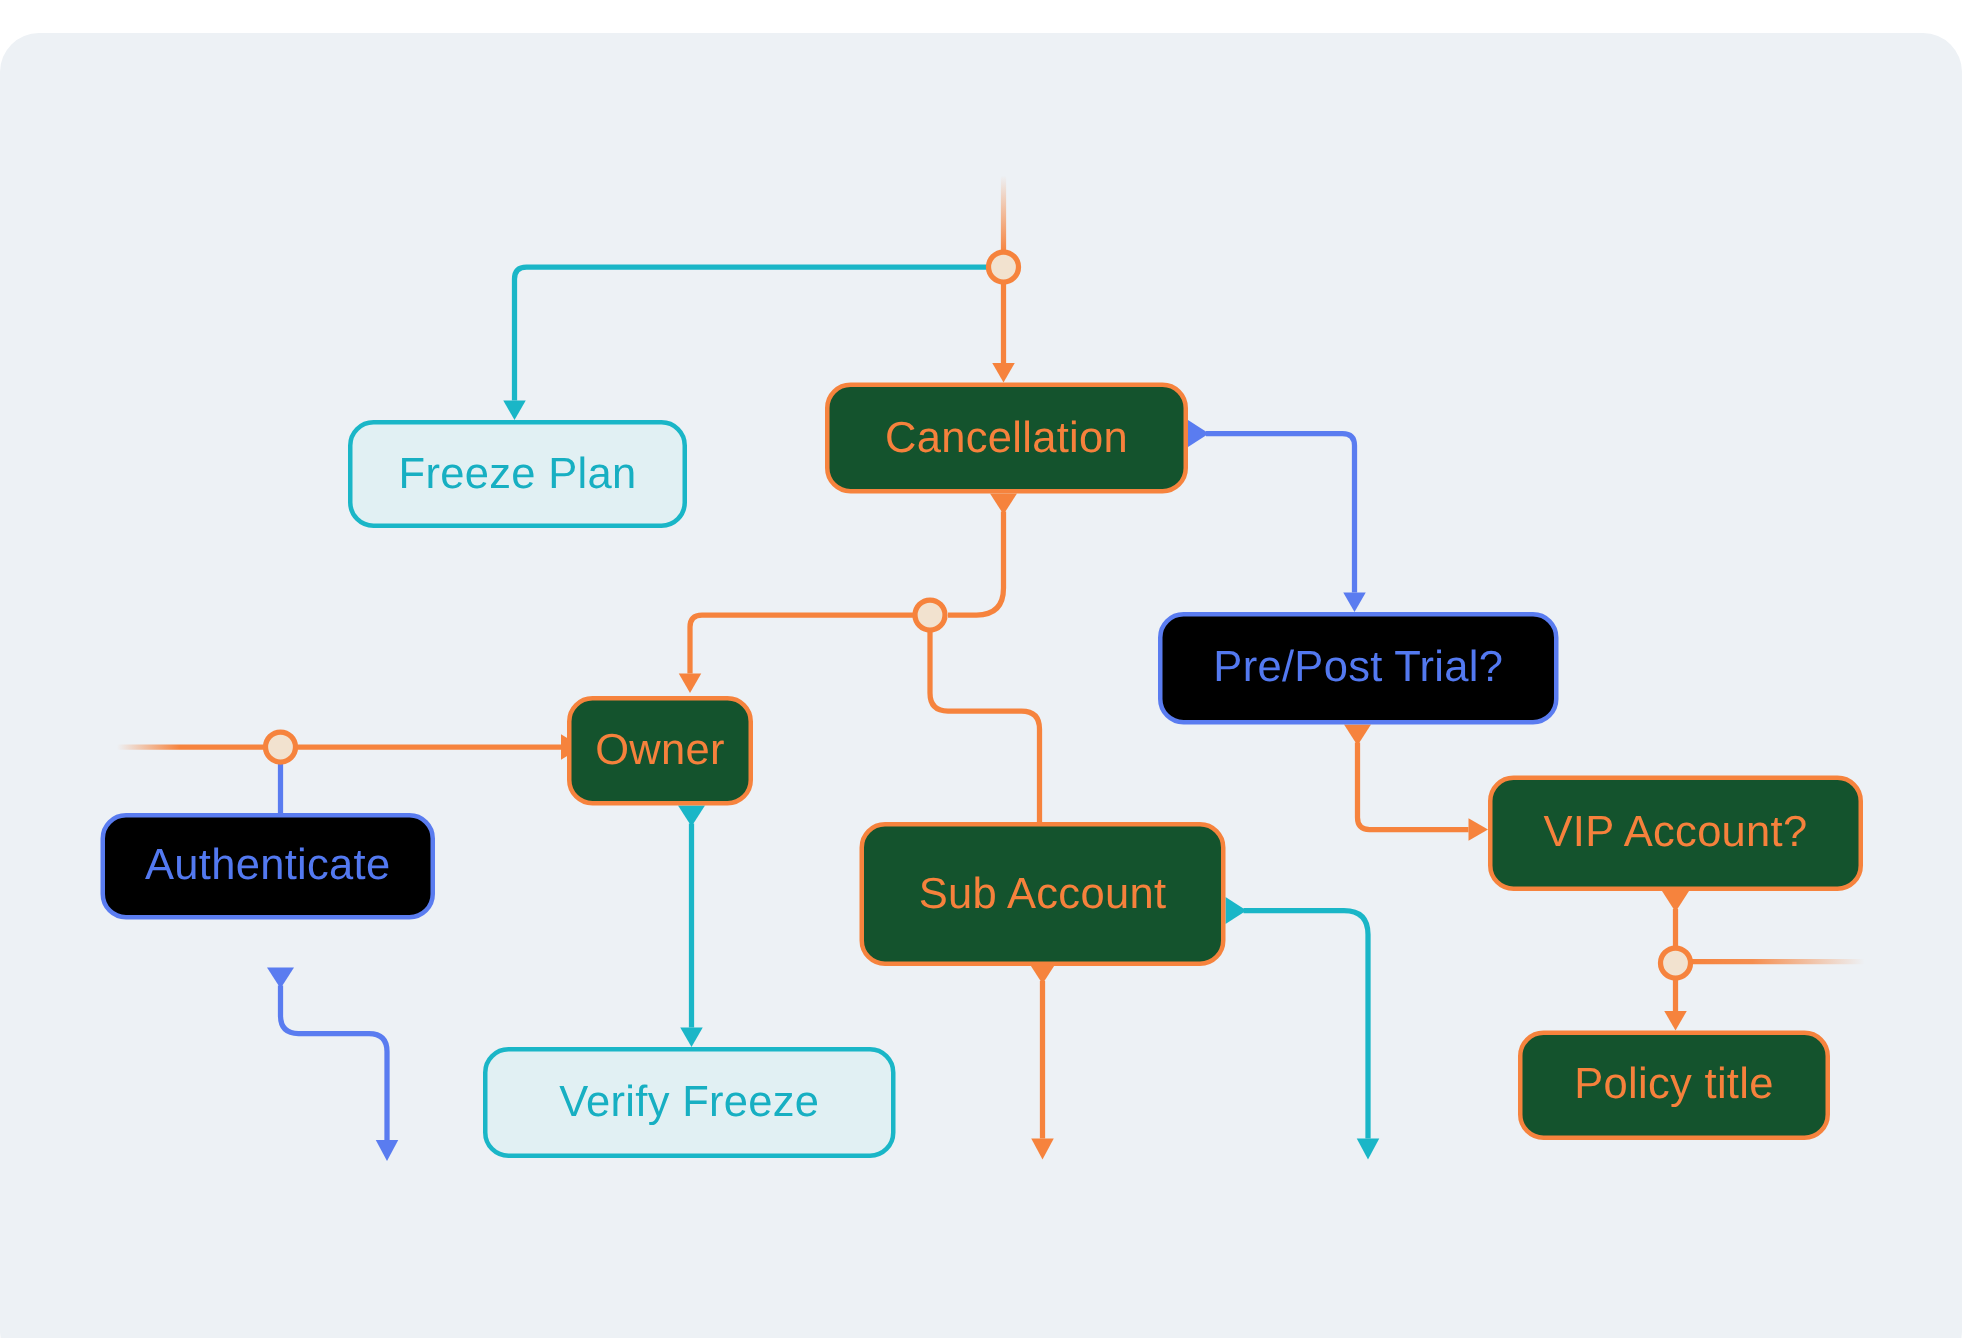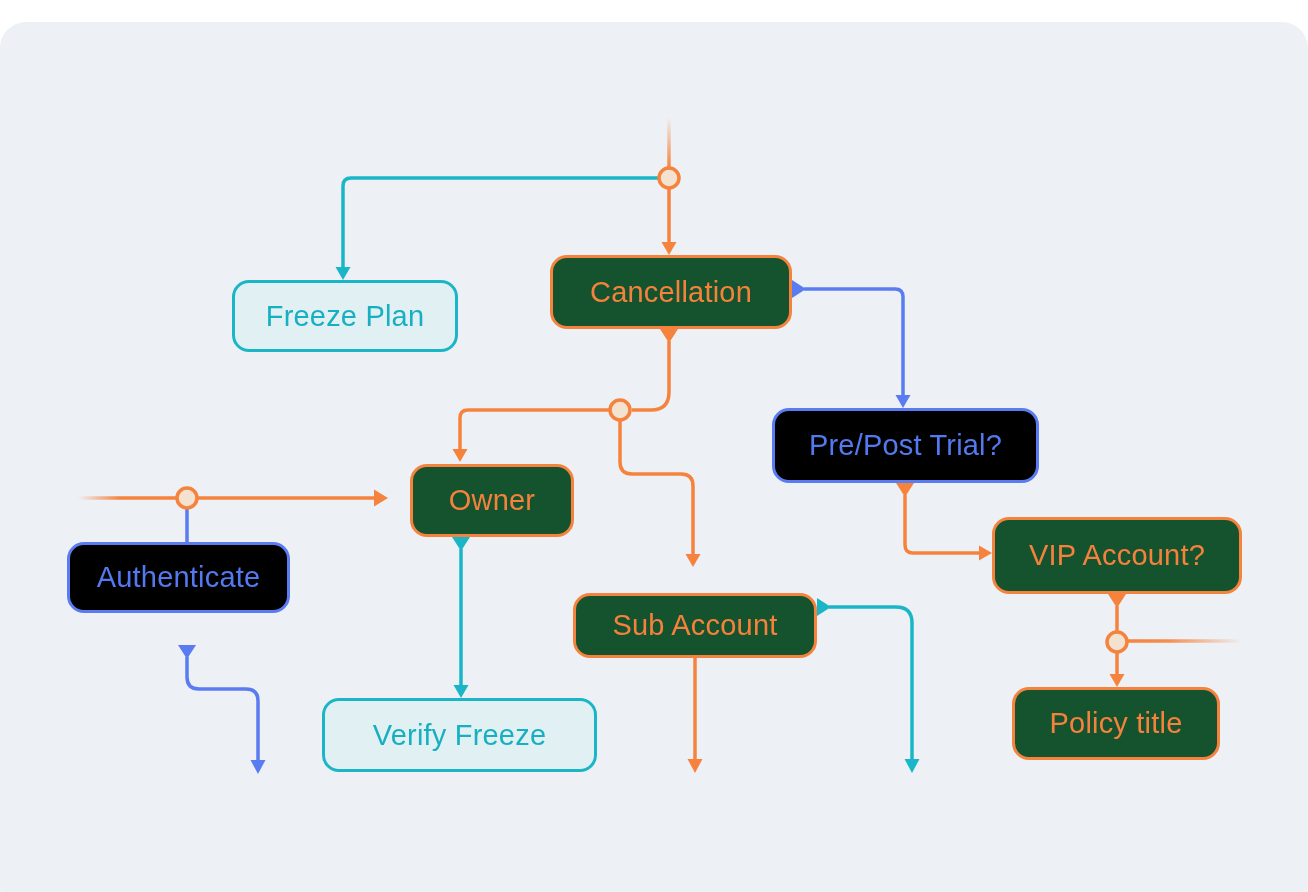--- a/index.html
+++ b/index.html
@@ -142,29 +142,29 @@
   </div>
 
   <div class="node orange" style="left:550px;top:233px;width:242px;height:74px">
     <span>Cancellation</span>
   </div>
 
   <div class="node blue" style="left:772px;top:386px;width:267px;height:75px">
     <span>Pre/Post Trial?</span>
   </div>
 
-  <div class="node orange" style="left:410px;top:442px;width:164px;height:73px">
+  <div class="node orange" style="left:378px;top:442px;width:124px;height:73px">
     <span>Owner</span>
   </div>
 
   <div class="node blue" style="left:67px;top:520px;width:223px;height:71px">
     <span>Authenticate</span>
   </div>
 
-  <div class="node orange" style="left:573px;top:571px;width:244px;height:65px">
+  <div class="node orange" style="left:573px;top:526px;width:244px;height:96px">
     <span>Sub Account</span>
   </div>
 
   <div class="node teal" style="left:322px;top:676px;width:275px;height:74px">
     <span>Verify Freeze</span>
   </div>
 
   <div class="node orange" style="left:1012px;top:665px;width:208px;height:73px">
     <span>Policy title</span>
   </div>

